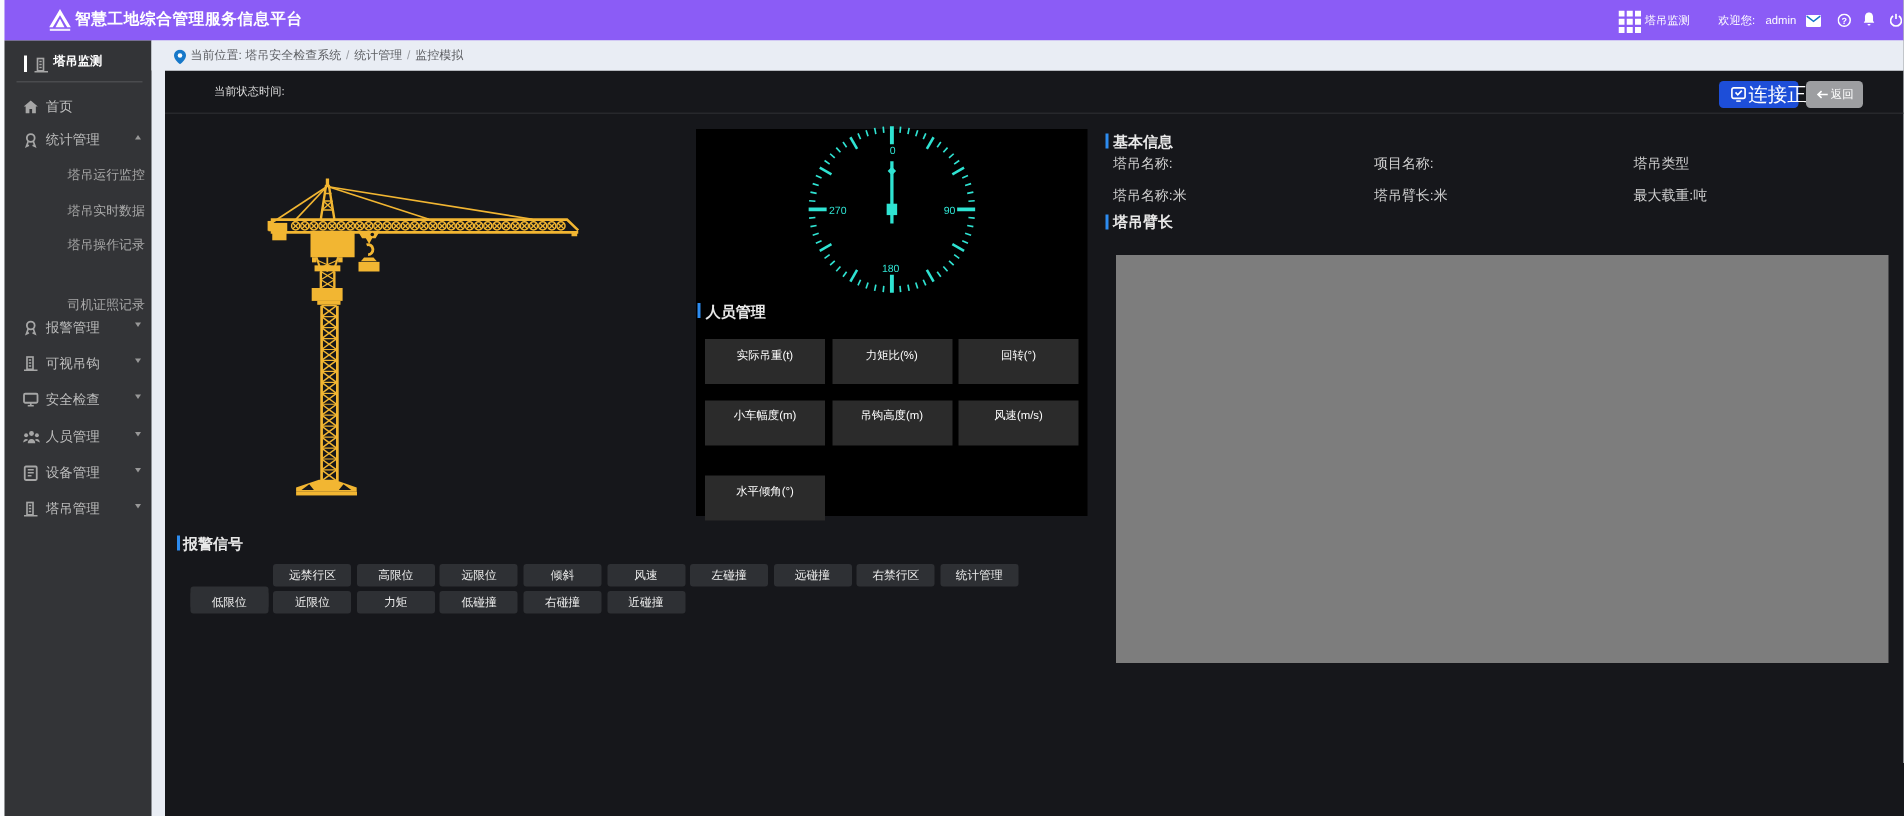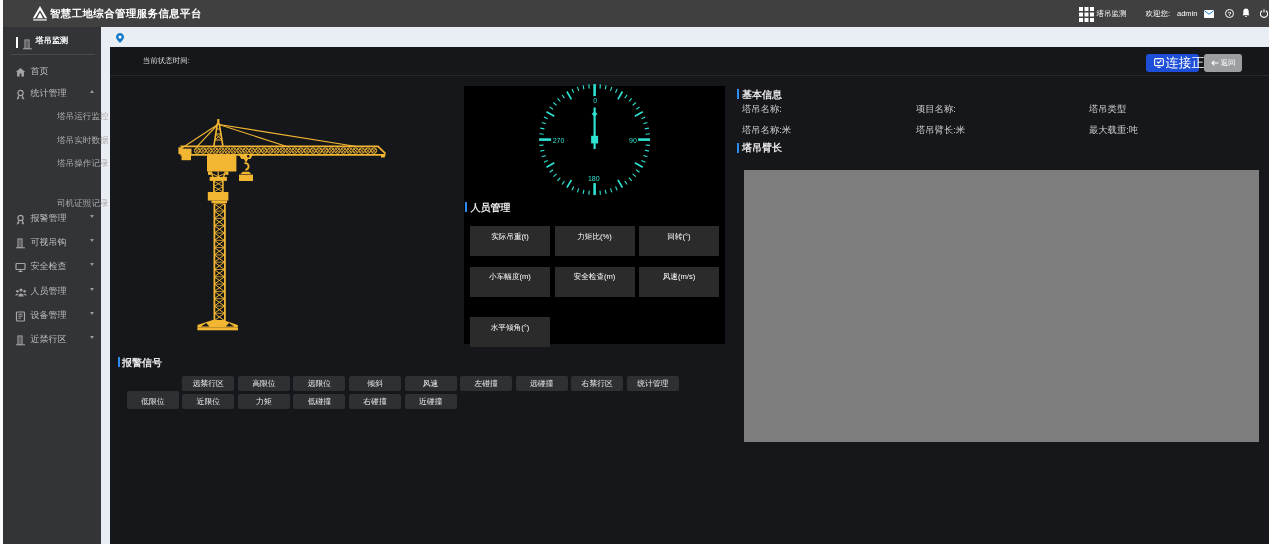--- a/index.html
+++ b/index.html
@@ -1,35 +1,35 @@
 <!DOCTYPE html>
 <html><head><meta charset="utf-8">
 <style>
 * { margin:0; padding:0; box-sizing:border-box; } div,span { white-space:nowrap; }
 html,body { width:1269px; height:544px; overflow:hidden; background:#e9edf4;
   font-family:"Liberation Sans", sans-serif; }
 #page { position:relative; width:1269px; height:544px; }
-.top { position:absolute; left:2.5px; top:0; width:1266.5px; height:27px; background:#404040; }
+.top { position:absolute; left:2.5px; top:0; width:1266.5px; height:27px; background:#8b5cf6; }
 .side { position:absolute; left:2.5px; top:27px; width:98.5px; height:517px; background:#333437; }
 .crumbbar { position:absolute; left:101px; top:27px; width:1168px; height:20px; background:#e9edf4; }
 .main { position:absolute; left:110px; top:47px; width:1159px; height:497px; background:#16171b; }
 
 .logo { position:absolute; left:28px; top:6px; }
 .title { position:absolute; left:47.5px; top:0; height:27px; line-height:27px; color:#fff;
   font-size:10.4px; font-weight:bold; letter-spacing:0.45px; white-space:nowrap; }
 .nvt { position:absolute; top:0; height:27px; line-height:27px; color:#fff; font-size:7.5px; }
 
 .mhead { position:absolute; left:0; top:3.5px; width:98.5px; height:24px; }
 .mhead .bar { position:absolute; left:13px; top:6px; width:2px; height:11px; background:#fff; }
 .mhead .mtx { position:absolute; left:33px; top:4px; font-size:8.2px; font-weight:bold; color:#fff; }
 .msep { position:absolute; left:8px; top:27px; width:84px; height:1px; background:#4a4b4e; }
 .mi { position:absolute; left:0; width:98.5px; height:23px;text-align:center; }
 .mi .mic { position:absolute; left:12.5px; top:6px; }
 .mi .mtx { position:absolute; left:28px; top:7px; font-size:9px; color:#bdbdbd; }
-.ms { position:absolute; left:42.5px; width:56px; height:23px; padding-top:7px; font-size:8.6px; color:#a8a8a8;margin-left:12px; }
+.ms { position:absolute; left:42.5px; width:56px; height:23px; padding-top:7px; font-size:8.6px; color:#a8a8a8; }
 .arr { position:absolute; right:7.5px; top:10px; width:0; height:0; }
 .arr.dn { border-left:2.5px solid transparent; border-right:2.5px solid transparent; border-top:3px solid #989898; }
 .arr.up { border-left:2.5px solid transparent; border-right:2.5px solid transparent; border-bottom:3px solid #989898; }
 
 .crumb-ico { position:absolute; left:116px; top:33px; }
 .crumb-tx { position:absolute; left:127px; top:27px; height:20px; line-height:20px; font-size:8px; color:#5c5e62; white-space:nowrap; }
 .crumb-tx .sep { color:#9a9da3; margin:0 1px; }
 
 .statime { position:absolute; left:142.7px; top:56px; font-size:7.5px; color:#dcdcdc; }
 .btn-conn { position:absolute; left:1146px; top:54px; width:53px; height:18px; background:#1d4ed8;
@@ -164,29 +164,30 @@
             <path d="M3.5 3.2h4 M3.5 5.2h4 M3.5 7.2h2.5" stroke="#a6a6a6" stroke-width="1"></path>
           </svg></span>
         <span class="mtx">设备管理</span>
         <span class="arr dn"></span>
       </div>
 <div class="mi" style="top:299.0px">
         <span class="mic"><svg width="11" height="11" viewBox="0 0 11 11">
             <rect x="3" y="1" width="4" height="8.2" fill="none" stroke="#a6a6a6" stroke-width="1.1"></rect>
             <path d="M1 9.8h9 M4.2 3h1.6 M4.2 5h1.6 M4.2 7h1.6" stroke="#a6a6a6" stroke-width="1"></path>
           </svg></span>
-        <span class="mtx">近禁行区</span>
+        <span class="mtx">塔吊管理</span>
         <span class="arr dn"></span>
       </div>
   </div>
   <div class="crumbbar"></div>
   <svg class="crumb-ico" width="8" height="10" viewBox="0 0 9 11">
     <path d="M4.5 0 C2 0 0 2 0 4.4 C0 7.6 4.5 11 4.5 11 C4.5 11 9 7.6 9 4.4 C9 2 7 0 4.5 0 Z" fill="#1778c9"></path>
     <circle cx="4.5" cy="4.3" r="1.7" fill="#fff"></circle>
   </svg>
+  <div class="crumb-tx">当前位置: 塔吊安全检查系统 <span class="sep">/</span> 统计管理 <span class="sep">/</span> 监控模拟</div>
 
   <div style="position:absolute;left:110px;top:74.5px;width:1159px;height:1px;background:#27282c"></div>
   <div class="statime">当前状态时间:</div>
   <div class="btn-conn">
     <svg style="position:absolute;left:8px;top:4px" width="10" height="10" viewBox="0 0 10 10">
       <rect x="0.6" y="0.6" width="8.8" height="7" rx="1.2" fill="none" stroke="#fff" stroke-width="1.1"></rect>
       <path d="M3 3.6 L4.5 5.2 L7.2 2.4" fill="none" stroke="#fff" stroke-width="1.1"></path>
       <path d="M3.5 9.4 h3" stroke="#fff" stroke-width="1"></path>
     </svg>
     <span>连接正常</span>
@@ -454,21 +455,21 @@
 <rect x="592.6" y="112" width="4" height="4" fill="#2fe3d2" transform="rotate(45 594.6 114)"></rect>
 <rect x="591.1" y="135.8" width="7" height="7.6" fill="#2fe3d2"></rect>
 </svg>
 
   <div class="sbar" style="left:464.5px;top:202px"></div>
   <div class="sect" style="left:470.5px;top:200.5px">人员管理</div>
 <div class="ptile" style="left:470px;top:226px">实际吊重(t)</div>
 <div class="ptile" style="left:554.5px;top:226px">力矩比(%)</div>
 <div class="ptile" style="left:639px;top:226px">回转(°)</div>
 <div class="ptile" style="left:470px;top:266.7px">小车幅度(m)</div>
-<div class="ptile" style="left:554.5px;top:266.7px">安全检查(m)</div>
+<div class="ptile" style="left:554.5px;top:266.7px">吊钩高度(m)</div>
 <div class="ptile" style="left:639px;top:266.7px">风速(m/s)</div>
 <div class="ptile" style="left:470px;top:317px">水平倾角(°)</div>
 
   <div class="sbar" style="left:737px;top:89px"></div>
   <div class="sect" style="left:742px;top:87.5px">基本信息</div>
   <div class="blab" style="left:742px;top:103px">塔吊名称:</div>
   <div class="blab" style="left:916px;top:103px">项目名称:</div>
   <div class="blab" style="left:1089px;top:103px">塔吊类型</div>
   <div class="blab" style="left:742px;top:123.5px">塔吊名称:米</div>
   <div class="blab" style="left:916px;top:123.5px">塔吊臂长:米</div>

